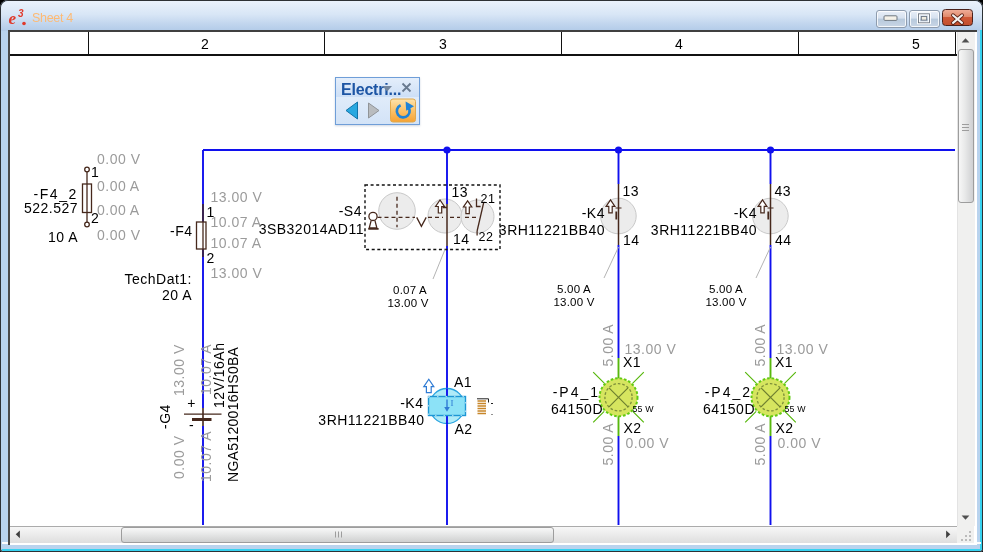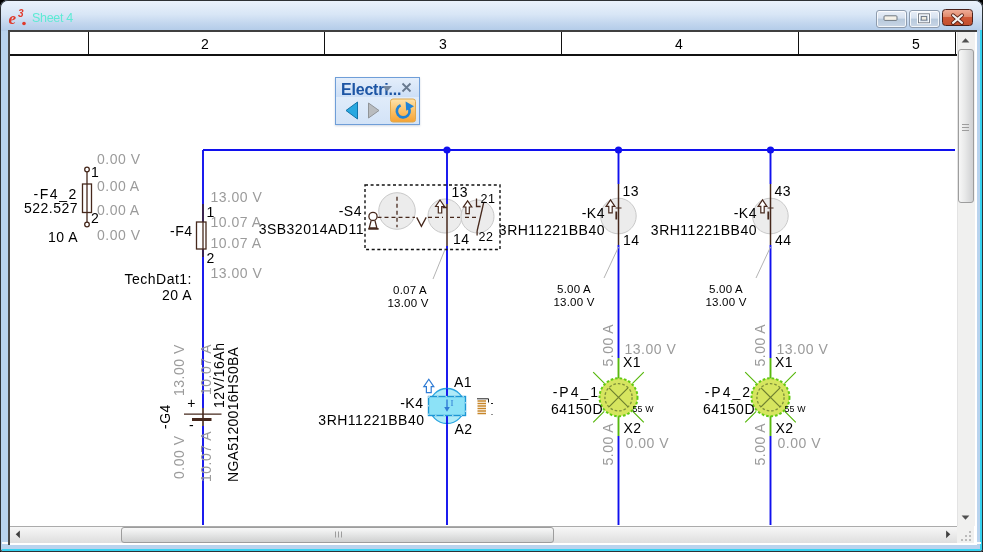--- a/index.html
+++ b/index.html
@@ -8,21 +8,21 @@
   .abs{position:absolute;}
   
   #win{left:0;top:0;width:983px;height:552px;border-radius:8px 8px 3px 3px;
        background:#b9d3ee;
        box-shadow:inset 0 0 0 1px rgba(20,20,20,.85);}
   #titlebar{left:1px;top:1px;width:981px;height:30px;border-radius:7px 7px 0 0;
        background:linear-gradient(180deg,#eaf2fc 0%,#d8e6f6 45%,#c2d6ee 75%,#b2cbe8 100%);}
   #cyanR{right:1.5px;top:30px;width:2px;bottom:2px;background:#37d2f0;}
   #cyanB{left:2px;right:2px;bottom:1.2px;height:2px;background:#37d2f0;}
   
-  #title{left:32px;top:10.5px;font-size:12.5px;letter-spacing:-0.3px;color:#5eead4;}
+  #title{left:32px;top:10.5px;font-size:12.5px;letter-spacing:-0.3px;color:#fdba74;}
   
   .cap{top:10px;height:16px;border-radius:3px;}
   #bmin,#bmax{border:1px solid #8e9cae;background:linear-gradient(180deg,#e9eff8 0%,#d6e1ef 45%,#b7c9dc 50%,#c9d6e6 100%);box-shadow:inset 0 0 0 1px rgba(255,255,255,.8);}
   #bmin{left:876px;width:29px;}
   #bmax{left:909px;width:29px;}
   #bclose{left:942px;top:9px;width:31px;height:17px;border:1.5px solid #4a211b;border-radius:3.5px;box-sizing:border-box;
      background:linear-gradient(180deg,#efac97 0%,#e18a6d 45%,#cf5938 50%,#c24f2e 100%);}
   
   #client{left:7.5px;top:30px;width:967px;height:513px;background:#fff;
           border-top:2px solid #404040;border-left:2px solid #4a4a4a;}

